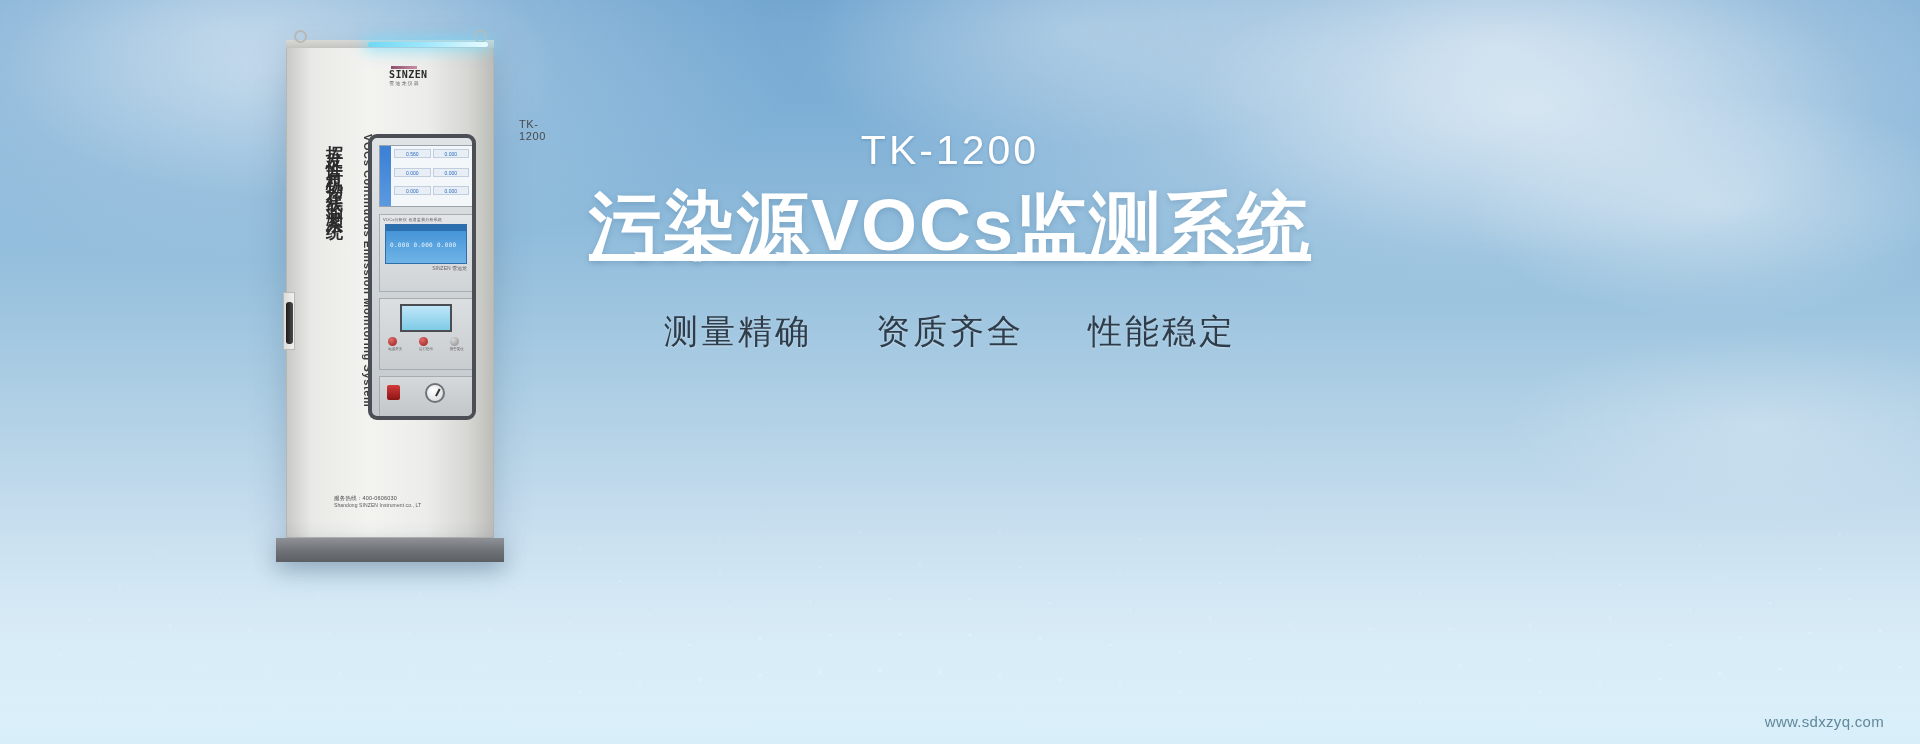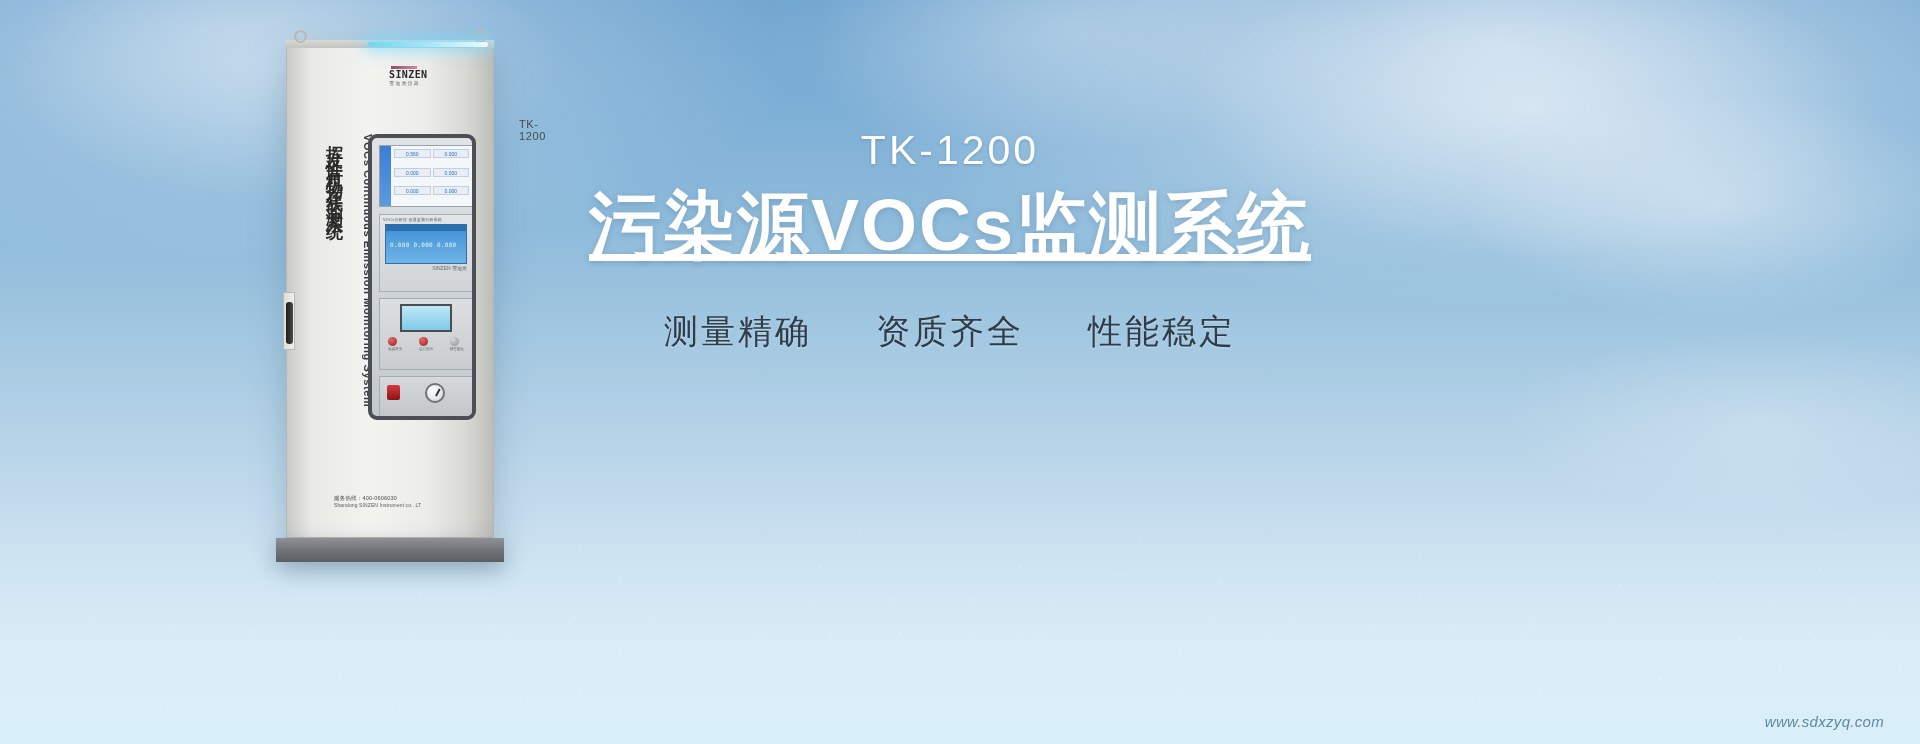--- a/index.html
+++ b/index.html
@@ -172,21 +172,21 @@
   }
   .bl-cn { font-size:5.5px; color:#4a4a4a; letter-spacing:.2px; }
   .bl-en { font-size:5px; color:#5a5a5a; letter-spacing:.1px; }
   .plinth {
     position:absolute; left:0px; top:514px; width:228px; height:24px;
     background:linear-gradient(180deg,#8e9296 0%, #6e7276 55%, #5b5f63 100%);
     box-shadow:0 8px 22px rgba(50,80,110,.35);
   }
   .watermark {
     position:absolute; right:36px; bottom:14px;
-    font-size:15px; color:#5b8396; letter-spacing:.3px; opacity:.95;font-style:italic;
+    font-size:15px; color:#5b8396; letter-spacing:.3px; opacity:.95;
   }
 </style>
 </head>
 <body>
 
 <div class="banner">
 
   <div class="cloud c1"></div>
   <div class="cloud c2"></div>
   <div class="cloud c3"></div>

